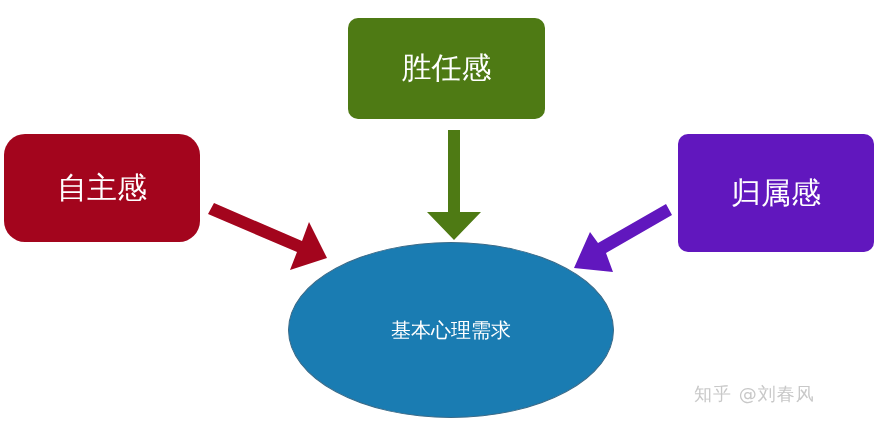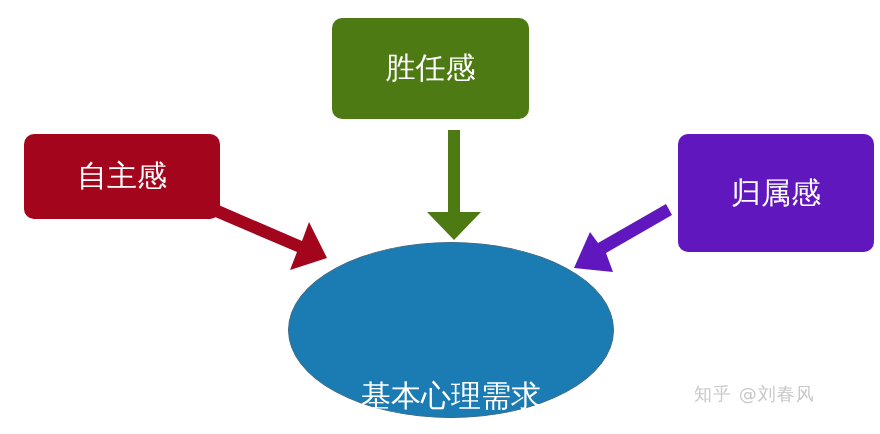--- a/index.html
+++ b/index.html
@@ -1,25 +1,25 @@
 <!DOCTYPE html>
 <html><head>
 <meta charset="utf-8">
 <style>
   html, body { margin:0; padding:0; }
   body { width:880px; height:434px; background:#ffffff; position:relative; overflow:hidden;
          font-family: "DejaVu Sans", "Liberation Sans", sans-serif; }
   .box { position:absolute; border-radius:10px; color:#fff; display:flex; align-items:center;
          justify-content:center; font-size:30px; }
-  #b-auto { left:24px; top:134px; width:196px; height:85px; background:#a3051d; }
-  #b-comp { left:332px; top:18px; width:197px; height:101px; background:#4e7a14; }
+  #b-auto { left:4px; top:134px; width:196px; height:108px; background:#a3051d;border-radius:21px; }
+  #b-comp { left:348px; top:18px; width:197px; height:101px; background:#4e7a14; }
   #b-rel  { left:678px; top:134px; width:196px; height:118px; background:#6117be; }
   #ellipse { position:absolute; left:288px; top:242px; width:326px; height:176px; border-radius:50%;
              background:#1a7cb2; border:1px solid #3a6a88; box-sizing:border-box;
-             display:flex; align-items:flex-end; justify-content:center; color:#fff; font-size:30px; }
+             display:flex; align-items:center; justify-content:center; color:#fff; font-size:20px; }
   svg.arrows { position:absolute; left:0; top:0; }
   #watermark { position:absolute; left:694px; top:382px; font-size:18px; color:#c8c8c8;
                letter-spacing:1px; }
 </style>
 </head>
 <body>
 
 <svg class="arrows" width="880" height="434">
 
   <polygon fill="#a3051d" points="208,214 214,203 302,241 309,222 327,258 290,270 297,252"></polygon>

